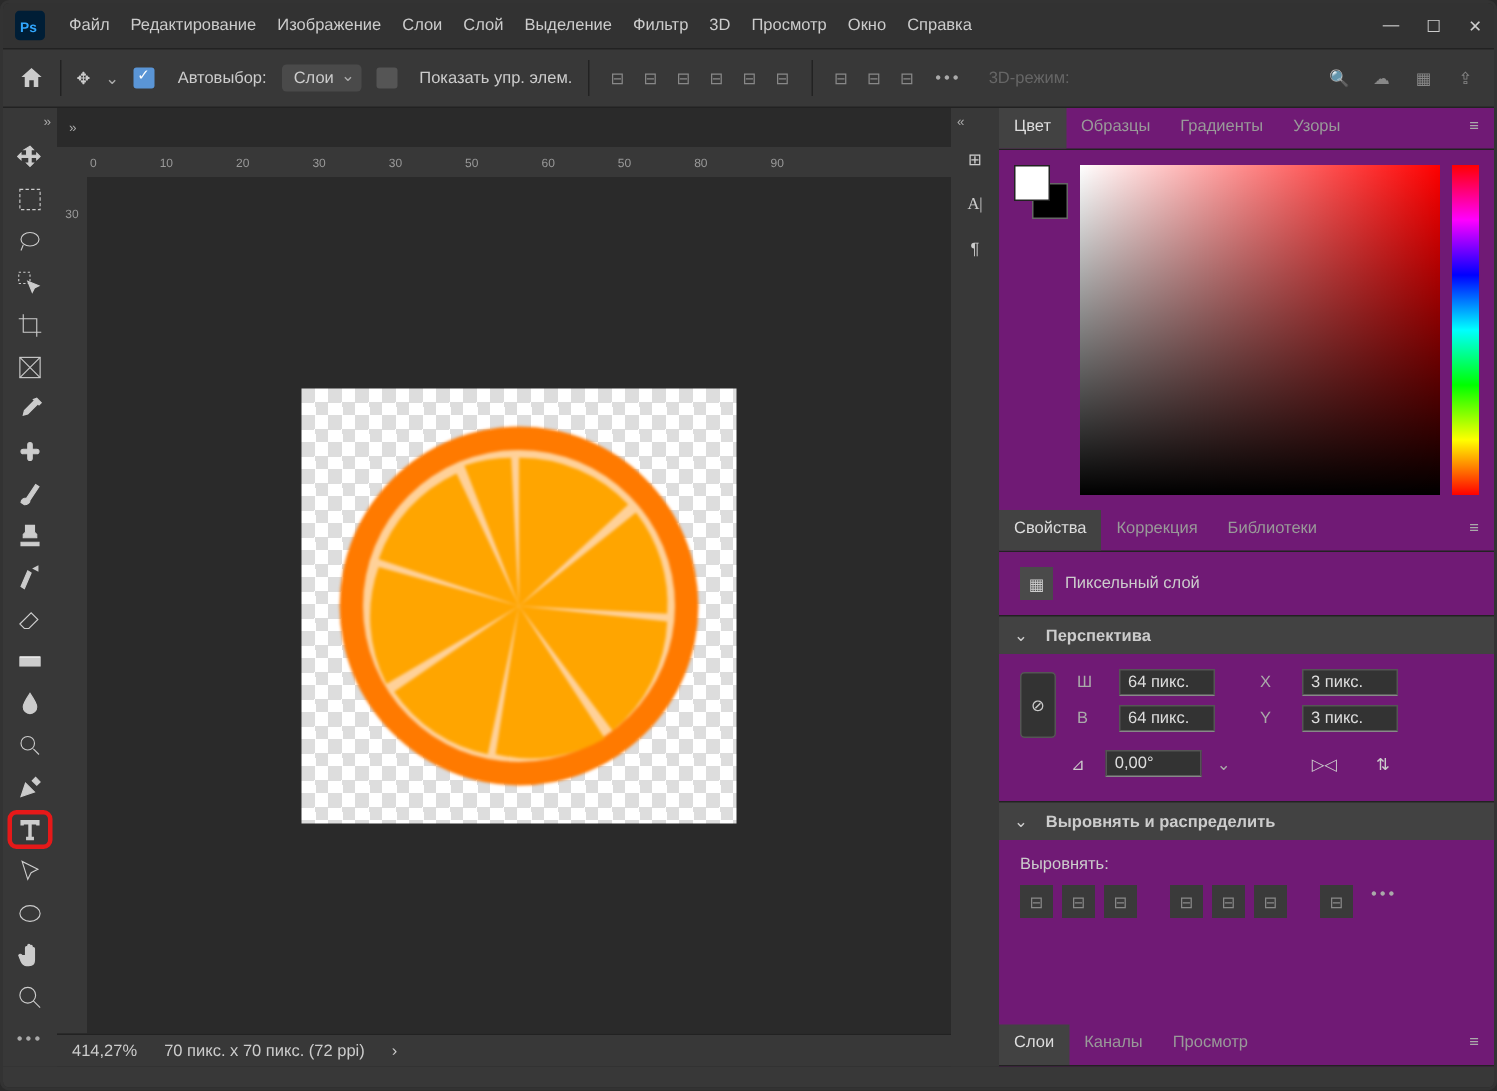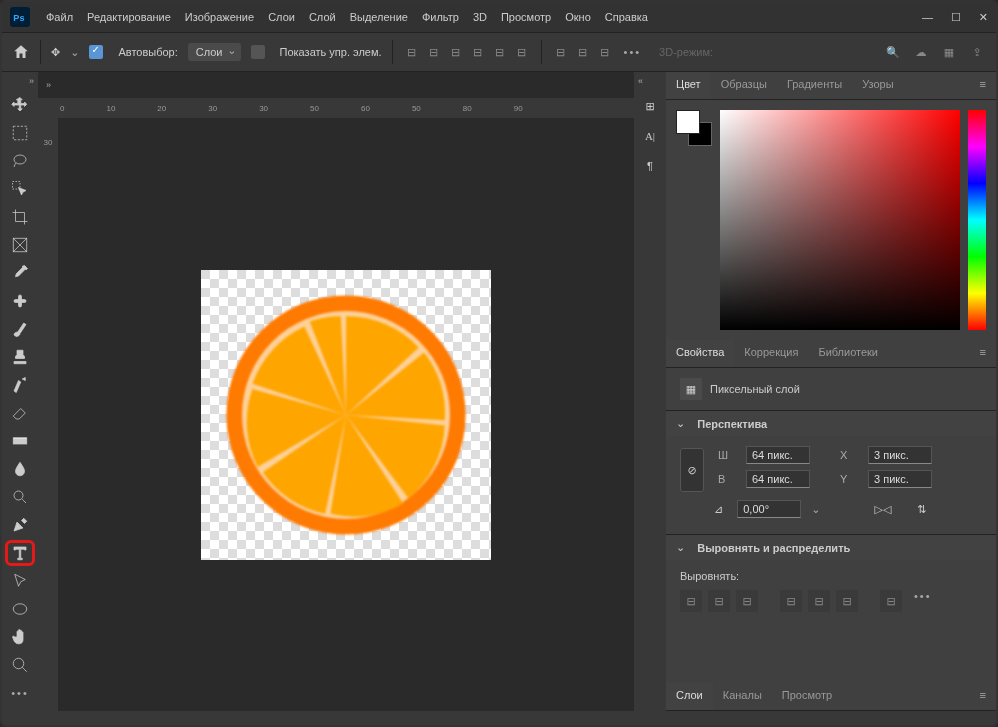--- a/index.html
+++ b/index.html
@@ -48,21 +48,21 @@
 .artboard { width: 290px; height: 290px; background: repeating-conic-gradient(#fff 0% 25%, #ddd 0% 50%) 0 0/18px 18px; display: flex; align-items: center; justify-content: center; image-rendering: pixelated; }
 .orange-svg { width: 260px; height: 260px; filter: blur(1.2px); }
 
 .statusbar { height: 22px; background: #383838; border-top: 1px solid #222; display: flex; align-items: center; padding: 0 10px; gap: 18px; font-size: 10px; color: #bbb; }
 
 
 .sidestrip { width: 32px; background: #383838; display: flex; flex-direction: column; align-items: center; padding-top: 4px; gap: 10px; }
 .sidestrip .ic { width: 20px; height: 20px; display: flex; align-items: center; justify-content: center; color: #ccc; }
 
 
-.panels { width: 330px; background: #404040; display: flex; flex-direction: column; }
+.panels { width: 330px; background: #701a75; display: flex; flex-direction: column; }
 .paneltabs { display: flex; height: 28px; border-bottom: 1px solid #222; align-items: stretch; }
 .paneltabs .tab { padding: 6px 10px; color: #999; cursor: default; }
 .paneltabs .tab.active { background: #424242; color: #ddd; }
 .paneltabs .ham { margin-left: auto; padding: 6px 10px; color: #aaa; }
 
 .colorpanel { padding: 10px; display: flex; gap: 8px; }
 .swatches { width: 36px; height: 36px; position: relative; }
 .swatches .fg { position: absolute; width: 24px; height: 24px; background: white; border: 1px solid #222; left: 0; top: 0; z-index: 2; }
 .swatches .bg { position: absolute; width: 24px; height: 24px; background: black; border: 1px solid #666; right: 0; bottom: 0; }
 .sat { flex: 1; height: 220px; background: #ff0000; position: relative; }
@@ -304,20 +304,25 @@
                 <path d="M50 50 L42 88 A38 38 0 0 1 18 72 Z"></path>
                 <path d="M50 50 L16 70 A38 38 0 0 1 14 40 Z"></path>
                 <path d="M50 50 L14 38 A38 38 0 0 1 34 16 Z"></path>
                 <path d="M50 50 L36 14 A38 38 0 0 1 48 12 Z"></path>
               </g>
             </svg>
           </div>
         </div>
       </div>
     </div>
+    <div class="statusbar">
+      <span>414,27%</span>
+      <span>70 пикс. x 70 пикс. (72 ppi)</span>
+      <span>›</span>
+    </div>
   </div>
 
   <div class="sidestrip">
     <span class="expand" style="font-size:9px;color:#aaa;align-self:flex-start;padding-left:4px">«</span>
     <span class="ic">⊞</span>
     <span class="ic" style="font-family:serif">A|</span>
     <span class="ic">¶</span>
   </div>
 
   <div class="panels">

